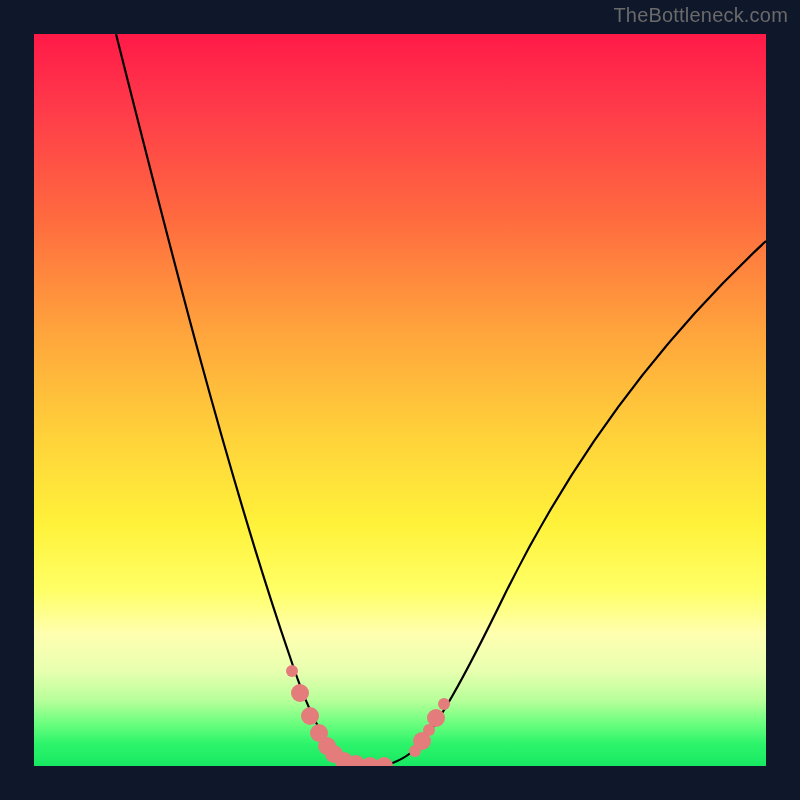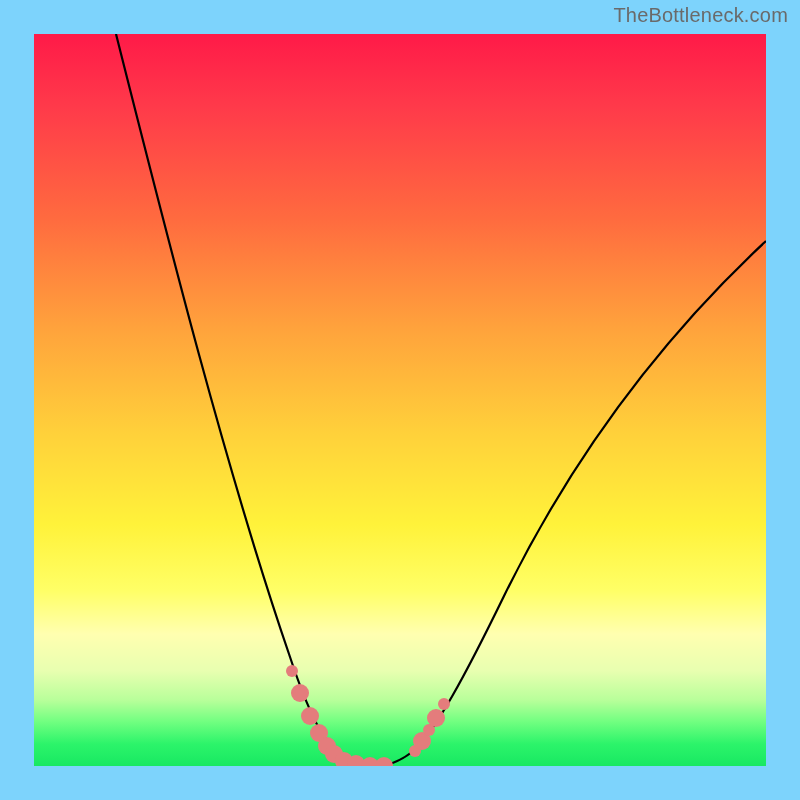--- a/index.html
+++ b/index.html
@@ -10,21 +10,21 @@
     background: #000;
     overflow: hidden;
     font-family: Arial, Helvetica, sans-serif;
   }
   .frame {
     position: absolute;
     left: 0;
     top: 0;
     width: 800px;
     height: 800px;
-    background: #7dd3fc;
+    background: #0f172a;
   }
   .plot-area {
     position: absolute;
     left: 34px;
     top: 34px;
     width: 732px;
     height: 732px;
     background: linear-gradient(to bottom,
       #ff1a48 0%,
       #ff3a4a 10%,

